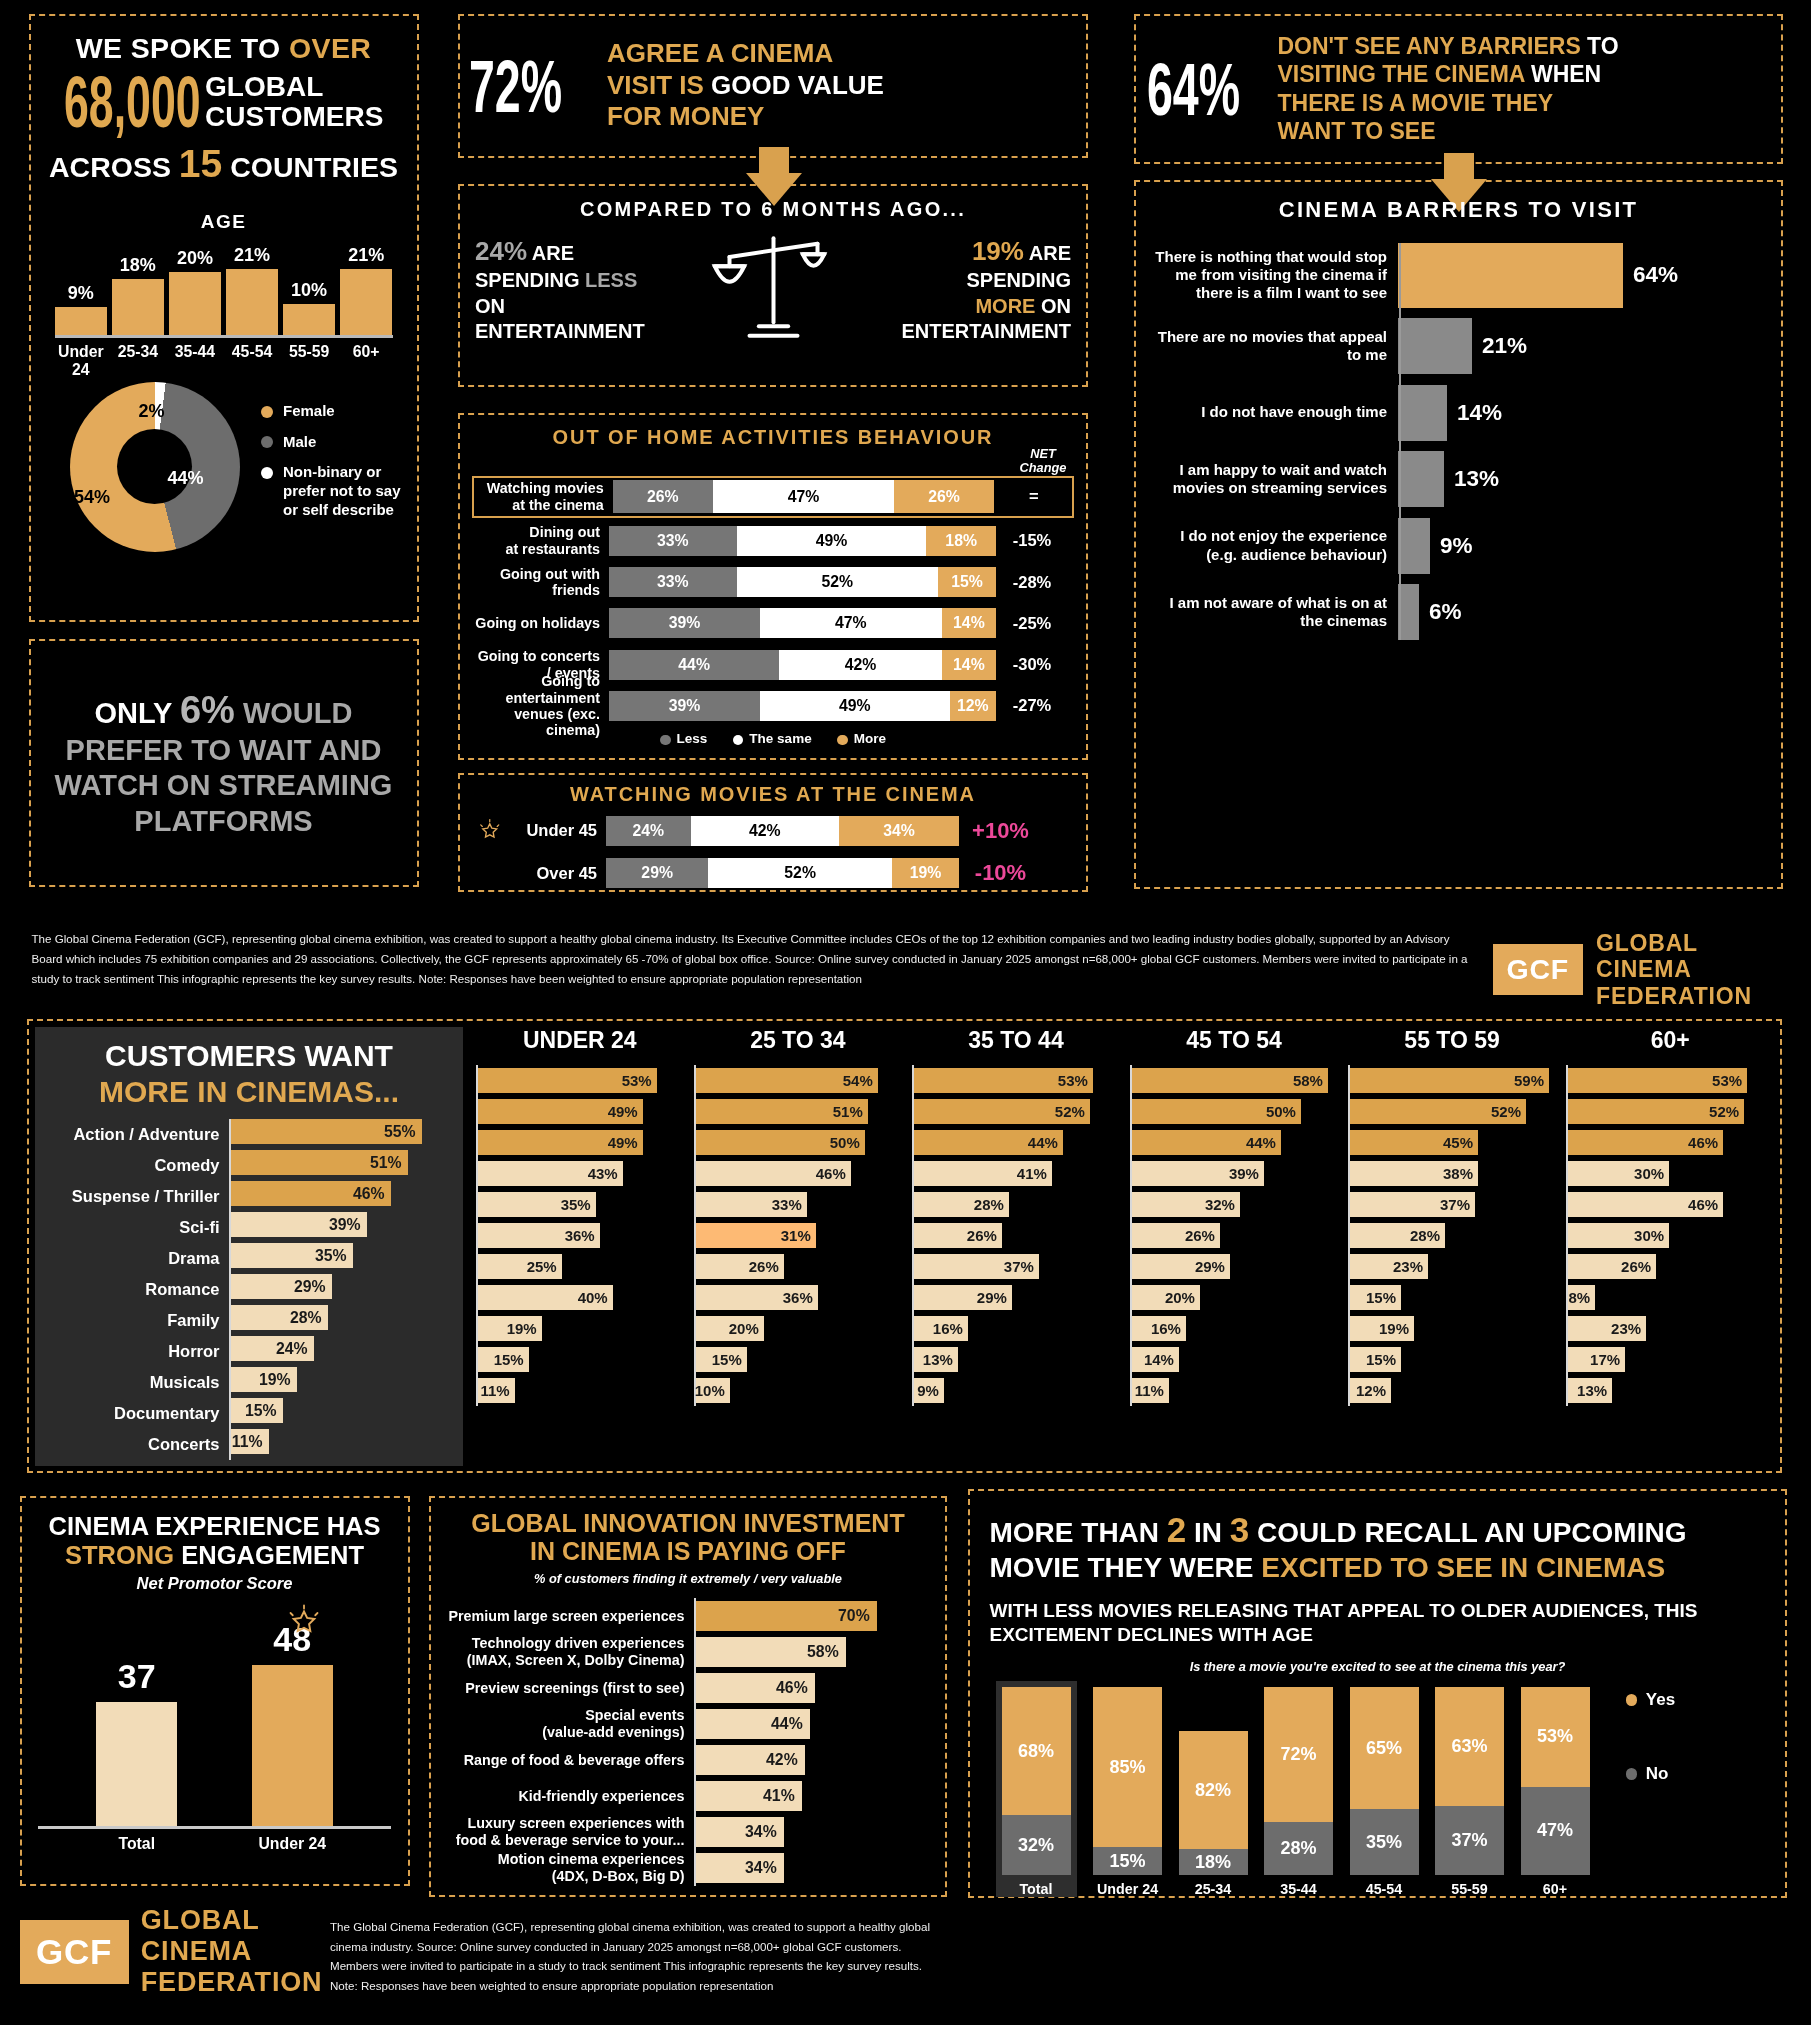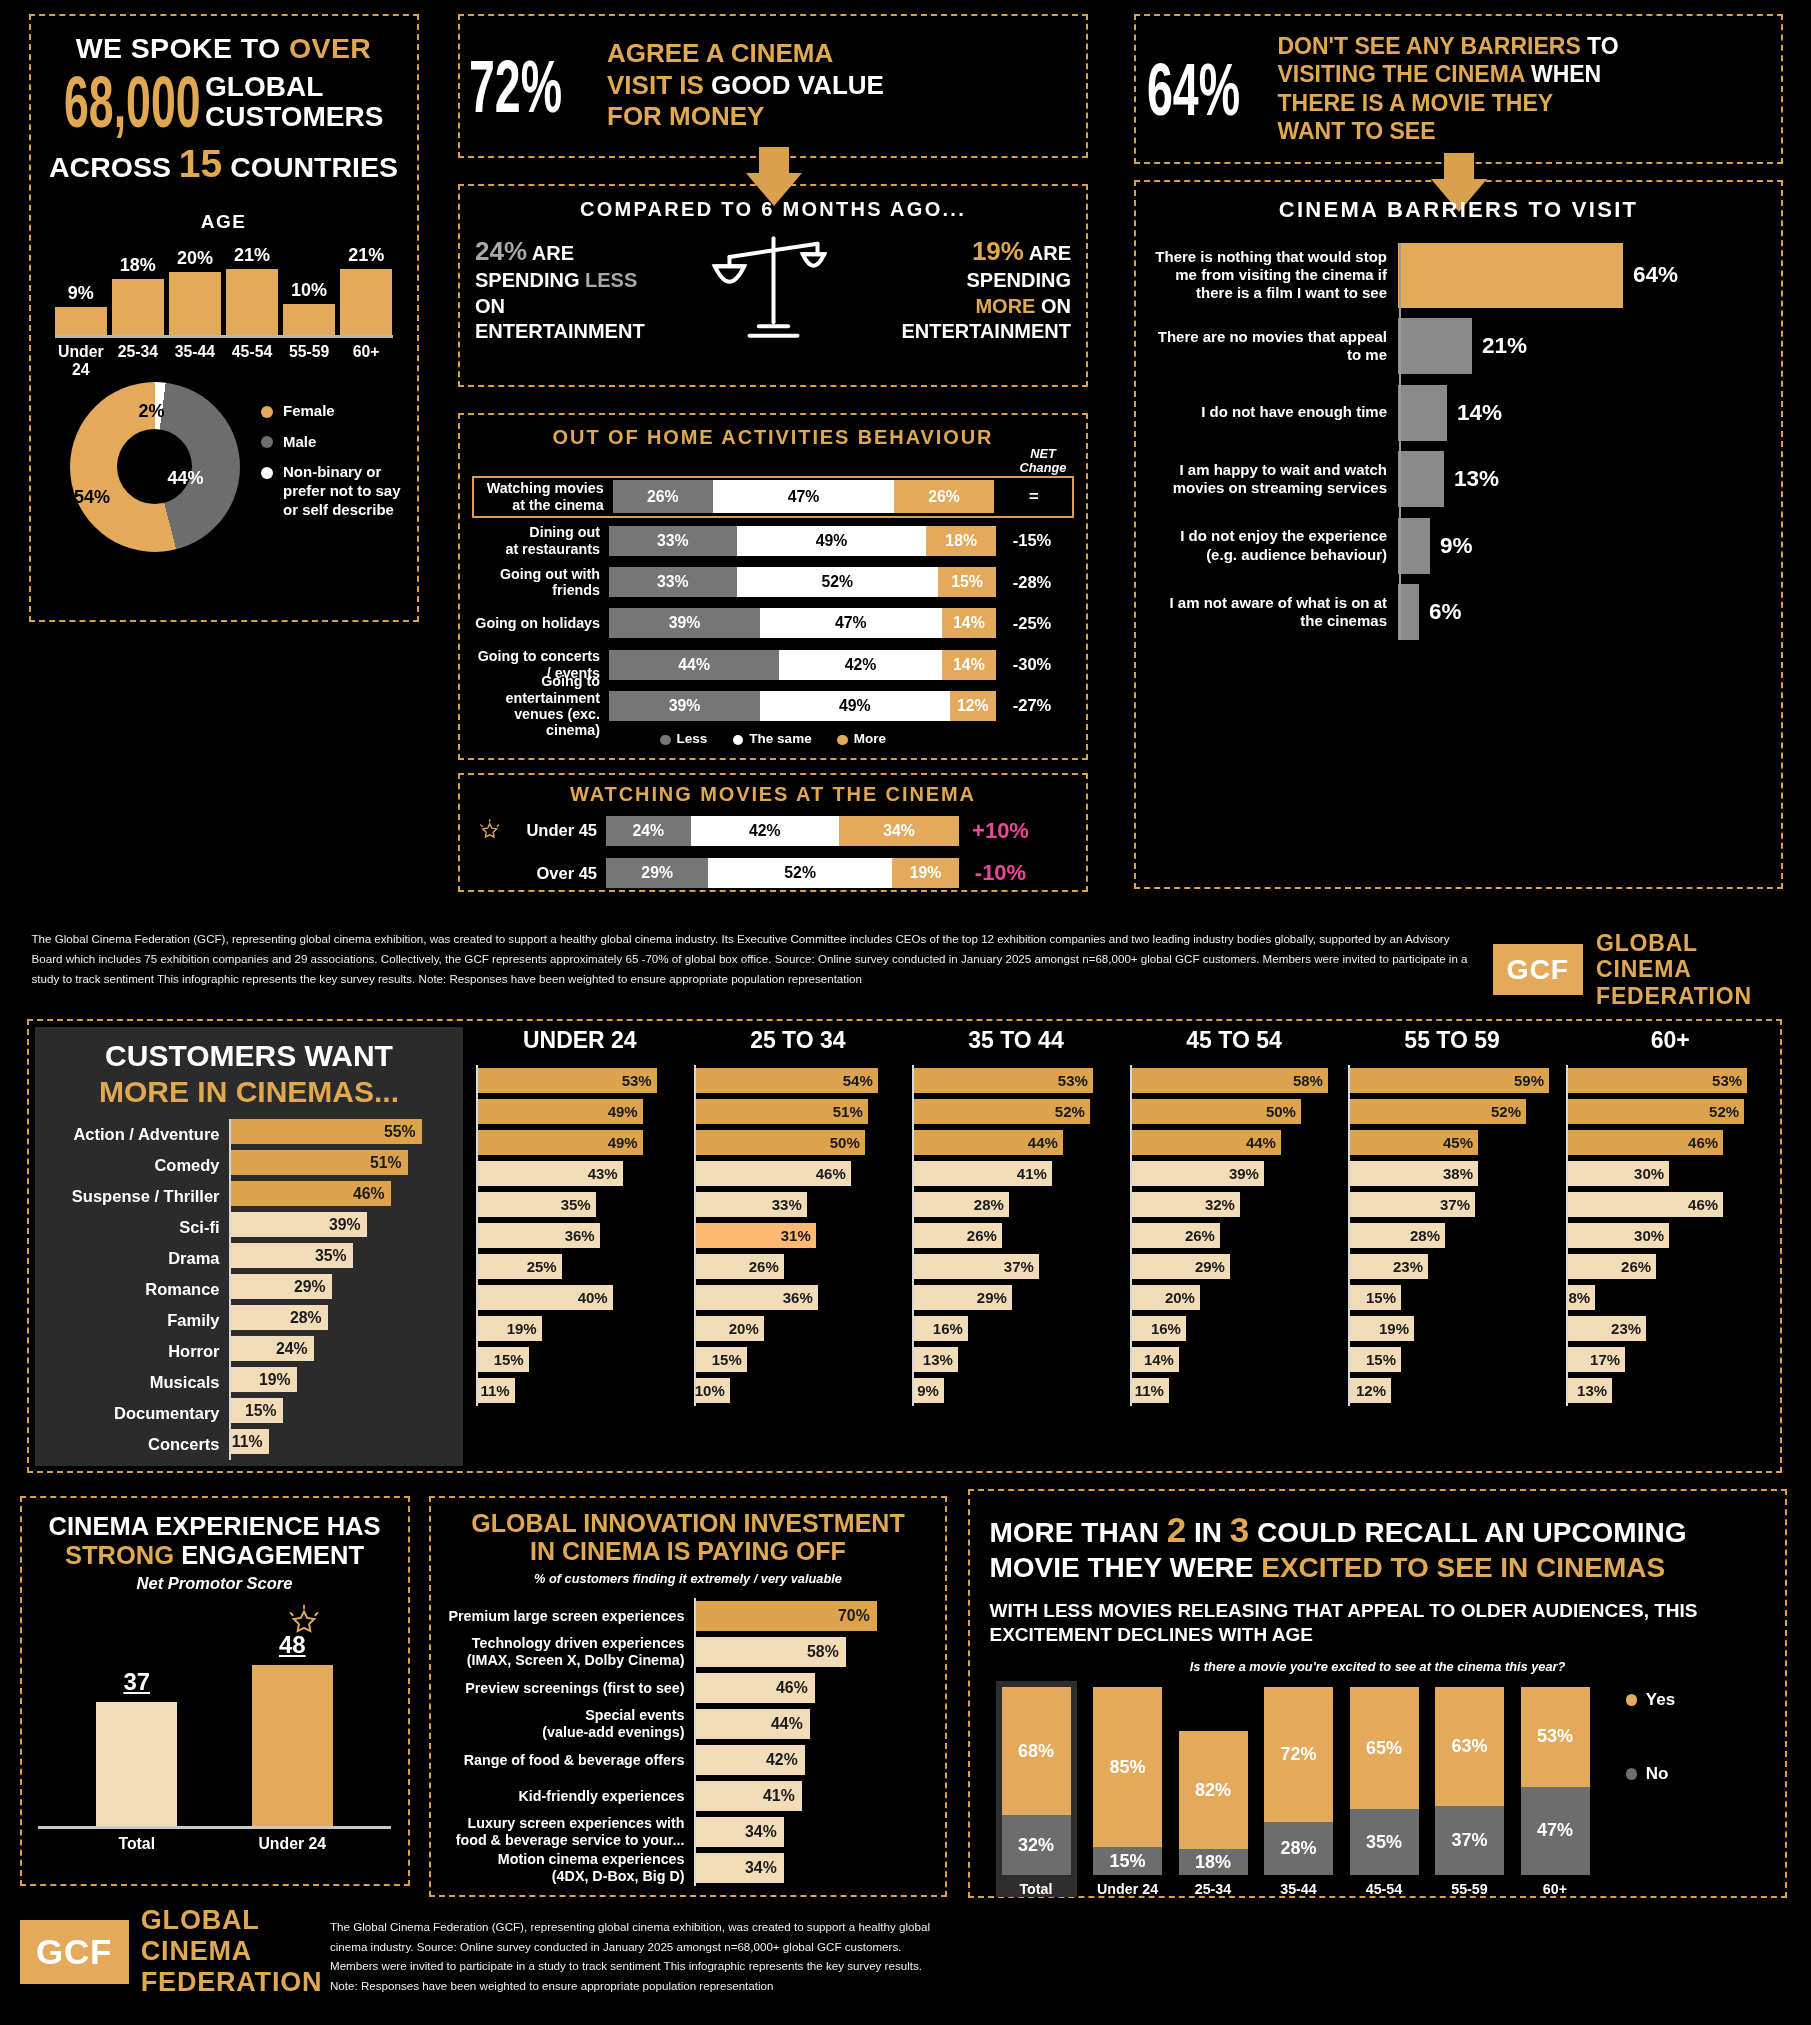--- a/index.html
+++ b/index.html
@@ -161,21 +161,21 @@
   .gen-col-row { height: 31px; display: flex; align-items: center; border-left: 2.3px solid #d8d8d8; }
   .gen-col-bar { height: 25px; display: flex; align-items: center; justify-content: flex-end; padding-right: 5.3px; font-size: 15px; font-weight: 700; color: #1a1a1a; }
 
   
   #p-nps { position: absolute; left: 19.5px; top: 1496px; width: 390px; height: 390px; padding: 13.5px 16.5px; }
   .nps-h1 { font-size: 25.5px; font-weight: 700; text-align: center; line-height: 1.14; }
   .nps-sub { font-size: 16.5px; font-style: italic; font-weight: 700; text-align: center; margin-top: 4.5px; }
   .nps-chart { position: relative; height: 248px; margin-top: 13.5px; }
   .nps-bars { display: flex; align-items: flex-end; justify-content: space-around; height: 222px; border-bottom: 3px solid #c9c9c9; padding: 0 21px; }
   .nps-col { width: 81px; display: flex; flex-direction: column; align-items: center; justify-content: flex-end; }
-  .nps-val { font-size: 24px; font-weight: 700; margin-bottom: 6px; text-decoration: underline; }
+  .nps-val { font-size: 34px; font-weight: 700; margin-bottom: 6px; }
   .nps-bar { width: 100%; }
   .nps-xl { display: flex; justify-content: space-around; padding: 0 21px; margin-top: 6px; }
   .nps-xl div { width: 81px; text-align: center; font-size: 15.8px; font-weight: 700; }
   .nps-star { position: absolute; right: 69px; top: -3px; width: 36px; height: 36px; }
 
   #gcf-logo2 { position: absolute; left: 19.5px; top: 1905px; display: flex; align-items: center; gap: 12px; }
 
   
   #p-inno { position: absolute; left: 429px; top: 1496px; width: 518px; height: 401px; padding: 12px 13.5px; }
   .inno-h { font-size: 25px; font-weight: 700; color: #e0a850; text-align: center; line-height: 1.1; }
@@ -283,20 +283,25 @@
           <span class="t">Male</span>
         </div>
         <div class="legend-item">
           <span class="dot" style="background:#ffffff"></span>
           <span class="t" style="max-width:135px">Non-binary or prefer not to say or self describe</span>
         </div>
       </div>
     </div>
   </div>
 
+  <div id="p-only6" class="dashed">
+    <div class="txt">
+      <span class="white">ONLY </span><span class="n">6%</span><span class="grey"> WOULD PREFER TO WAIT AND WATCH ON STREAMING PLATFORMS</span>
+    </div>
+  </div>
 
   <div id="p-72" class="dashed">
     <div class="pct72 white"><span class="bignum">72%</span></div>
     <div class="p72-text">
       <div class="gold">AGREE A CINEMA</div>
       <div><span class="gold">VISIT IS </span><span class="white">GOOD VALUE</span></div>
       <div class="gold">FOR MONEY</div>
     </div>
   </div>
 

